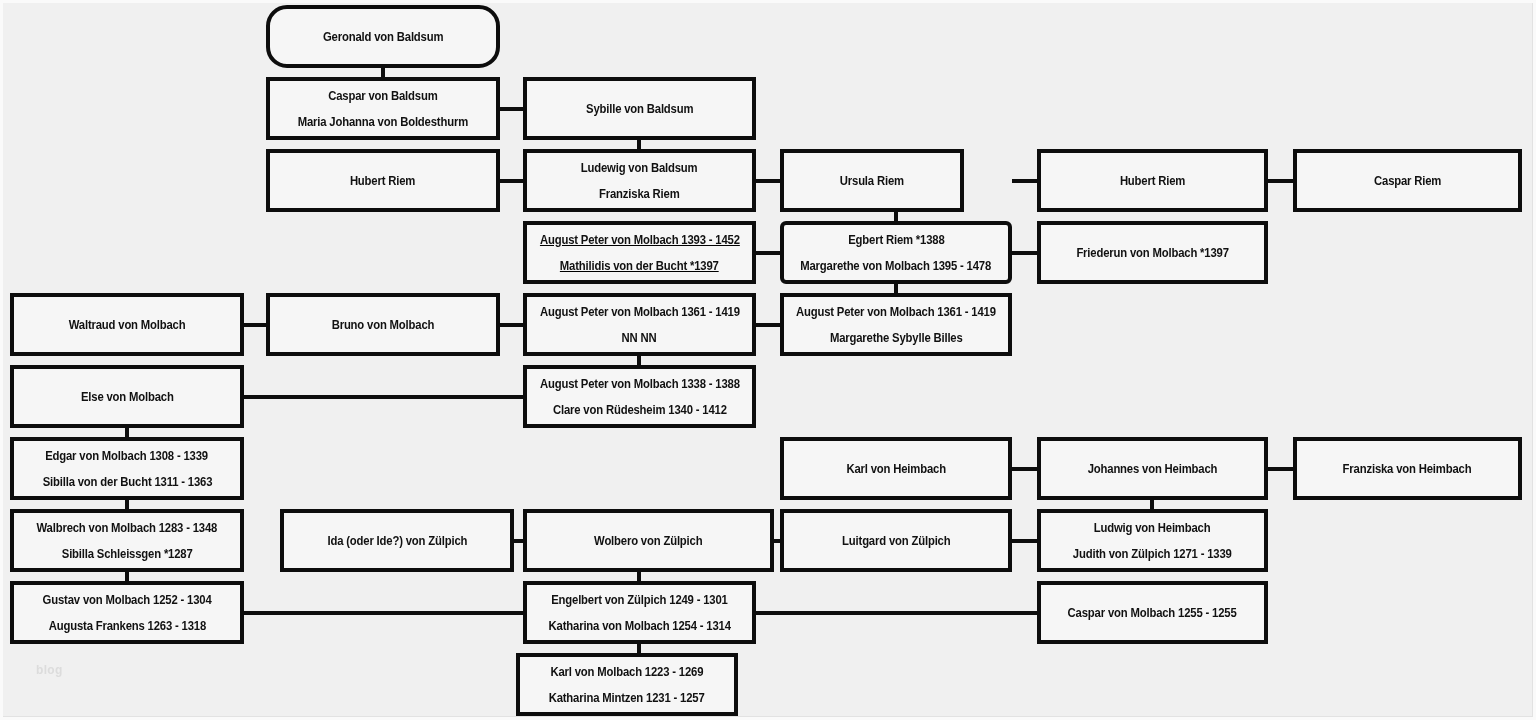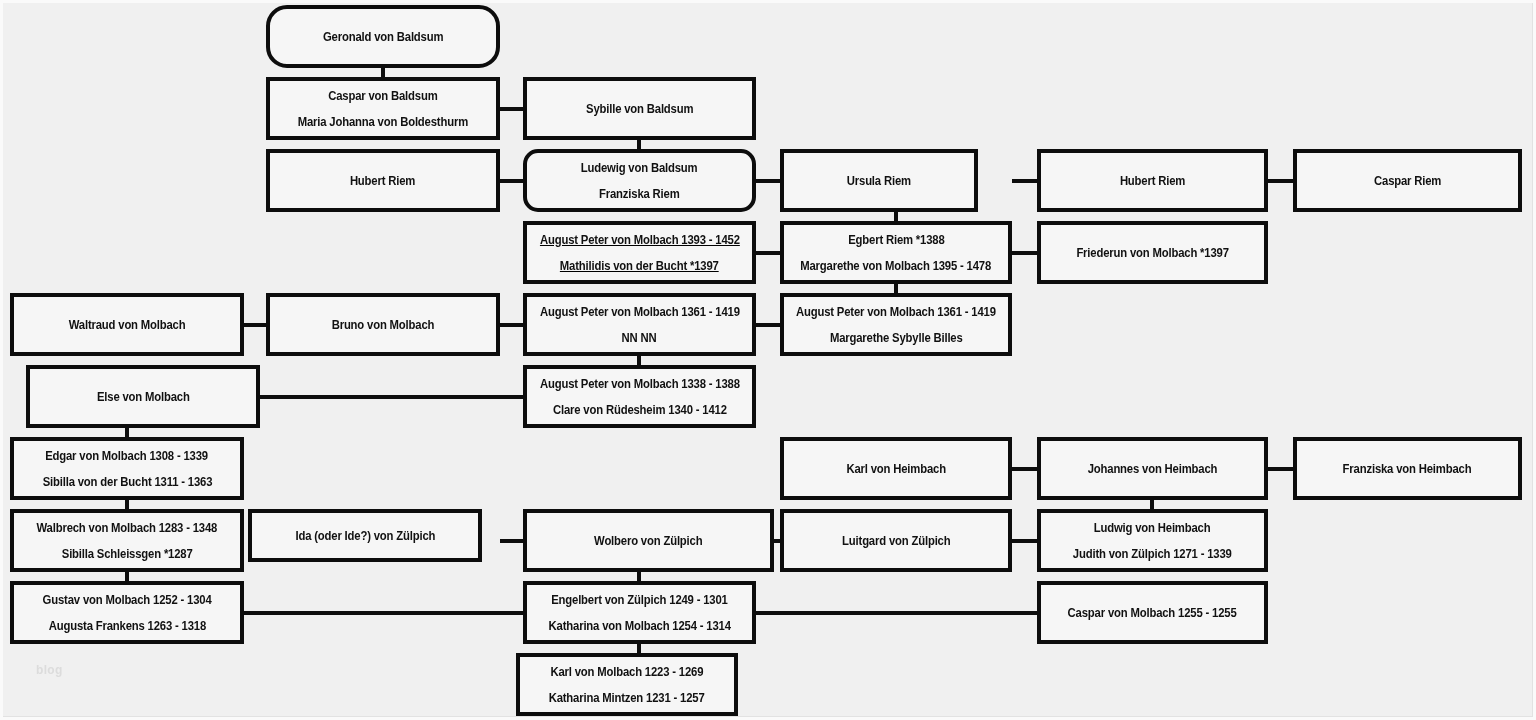--- a/index.html
+++ b/index.html
@@ -97,59 +97,59 @@
       <div class="person-box" style="left: 266px; top: 77px; width: 234px; height: 63px;">
         <span class="line-text">Caspar von Baldsum</span>
         <span class="line-text">Maria Johanna von Boldesthurm</span>
       </div>
       <div class="person-box" style="left: 523px; top: 77px; width: 233px; height: 63px;">
         <span class="line-text">Sybille von Baldsum</span>
       </div>
       <div class="person-box" style="left: 266px; top: 149px; width: 234px; height: 63px;">
         <span class="line-text">Hubert Riem</span>
       </div>
-      <div class="person-box" style="left: 523px; top: 149px; width: 233px; height: 63px; border-radius: 15px;">
+      <div class="person-box" style="left: 523px; top: 149px; width: 233px; height: 63px;">
         <span class="line-text">Ludewig von Baldsum</span>
         <span class="line-text">Franziska Riem</span>
       </div>
-      <div class="person-box" style="left: 780px; top: 149px; width: 198px; height: 63px;">
+      <div class="person-box" style="left: 780px; top: 149px; width: 184px; height: 63px;">
         <span class="line-text">Ursula Riem</span>
       </div>
       <div class="person-box" style="left: 1037px; top: 149px; width: 231px; height: 63px;">
         <span class="line-text">Hubert Riem</span>
       </div>
       <div class="person-box" style="left: 1293px; top: 149px; width: 229px; height: 63px;">
         <span class="line-text">Caspar Riem</span>
       </div>
       <div class="person-box" style="left: 523px; top: 221px; width: 233px; height: 63px; text-decoration: underline;">
         <span class="line-text">August Peter von Molbach 1393 - 1452</span>
         <span class="line-text">Mathilidis von der Bucht *1397</span>
       </div>
-      <div class="person-box" style="left: 780px; top: 221px; width: 232px; height: 63px;">
+      <div class="person-box" style="left: 780px; top: 221px; width: 232px; height: 63px; border-radius: 6px;">
         <span class="line-text">Egbert Riem *1388</span>
         <span class="line-text">Margarethe von Molbach 1395 - 1478</span>
       </div>
       <div class="person-box" style="left: 1037px; top: 221px; width: 231px; height: 63px;">
         <span class="line-text">Friederun von Molbach *1397</span>
       </div>
       <div class="person-box" style="left: 10px; top: 293px; width: 234px; height: 63px;">
         <span class="line-text">Waltraud von Molbach</span>
       </div>
       <div class="person-box" style="left: 266px; top: 293px; width: 234px; height: 63px;">
         <span class="line-text">Bruno von Molbach</span>
       </div>
       <div class="person-box" style="left: 523px; top: 293px; width: 233px; height: 63px;">
         <span class="line-text">August Peter von Molbach 1361 - 1419</span>
         <span class="line-text">NN NN</span>
       </div>
       <div class="person-box" style="left: 780px; top: 293px; width: 232px; height: 63px;">
         <span class="line-text">August Peter von Molbach 1361 - 1419</span>
         <span class="line-text">Margarethe Sybylle Billes</span>
       </div>
-      <div class="person-box" style="left: 10px; top: 365px; width: 234px; height: 63px; margin-left: 16px;">
+      <div class="person-box" style="left: 10px; top: 365px; width: 234px; height: 63px;">
         <span class="line-text">Else von Molbach</span>
       </div>
       <div class="person-box" style="left: 523px; top: 365px; width: 233px; height: 63px;">
         <span class="line-text">August Peter von Molbach 1338 - 1388</span>
         <span class="line-text">Clare von Rüdesheim 1340 - 1412</span>
       </div>
       <div class="person-box" style="left: 10px; top: 437px; width: 234px; height: 63px;">
         <span class="line-text">Edgar von Molbach 1308 - 1339</span>
         <span class="line-text">Sibilla von der Bucht 1311 - 1363</span>
       </div>
@@ -159,21 +159,21 @@
       <div class="person-box" style="left: 1037px; top: 437px; width: 231px; height: 63px;">
         <span class="line-text">Johannes von Heimbach</span>
       </div>
       <div class="person-box" style="left: 1293px; top: 437px; width: 229px; height: 63px;">
         <span class="line-text">Franziska von Heimbach</span>
       </div>
       <div class="person-box" style="left: 10px; top: 509px; width: 234px; height: 63px;">
         <span class="line-text">Walbrech von Molbach 1283 - 1348</span>
         <span class="line-text">Sibilla Schleissgen *1287</span>
       </div>
-      <div class="person-box" style="left: 248px; top: 509px; width: 234px; height: 53px;">
+      <div class="person-box" style="left: 280px; top: 509px; width: 234px; height: 63px;">
         <span class="line-text">Ida (oder Ide?) von Zülpich</span>
       </div>
       <div class="person-box" style="left: 523px; top: 509px; width: 251px; height: 63px;">
         <span class="line-text">Wolbero von Zülpich</span>
       </div>
       <div class="person-box" style="left: 780px; top: 509px; width: 232px; height: 63px;">
         <span class="line-text">Luitgard von Zülpich</span>
       </div>
       <div class="person-box" style="left: 1037px; top: 509px; width: 231px; height: 63px;">
         <span class="line-text">Ludwig von Heimbach</span>

